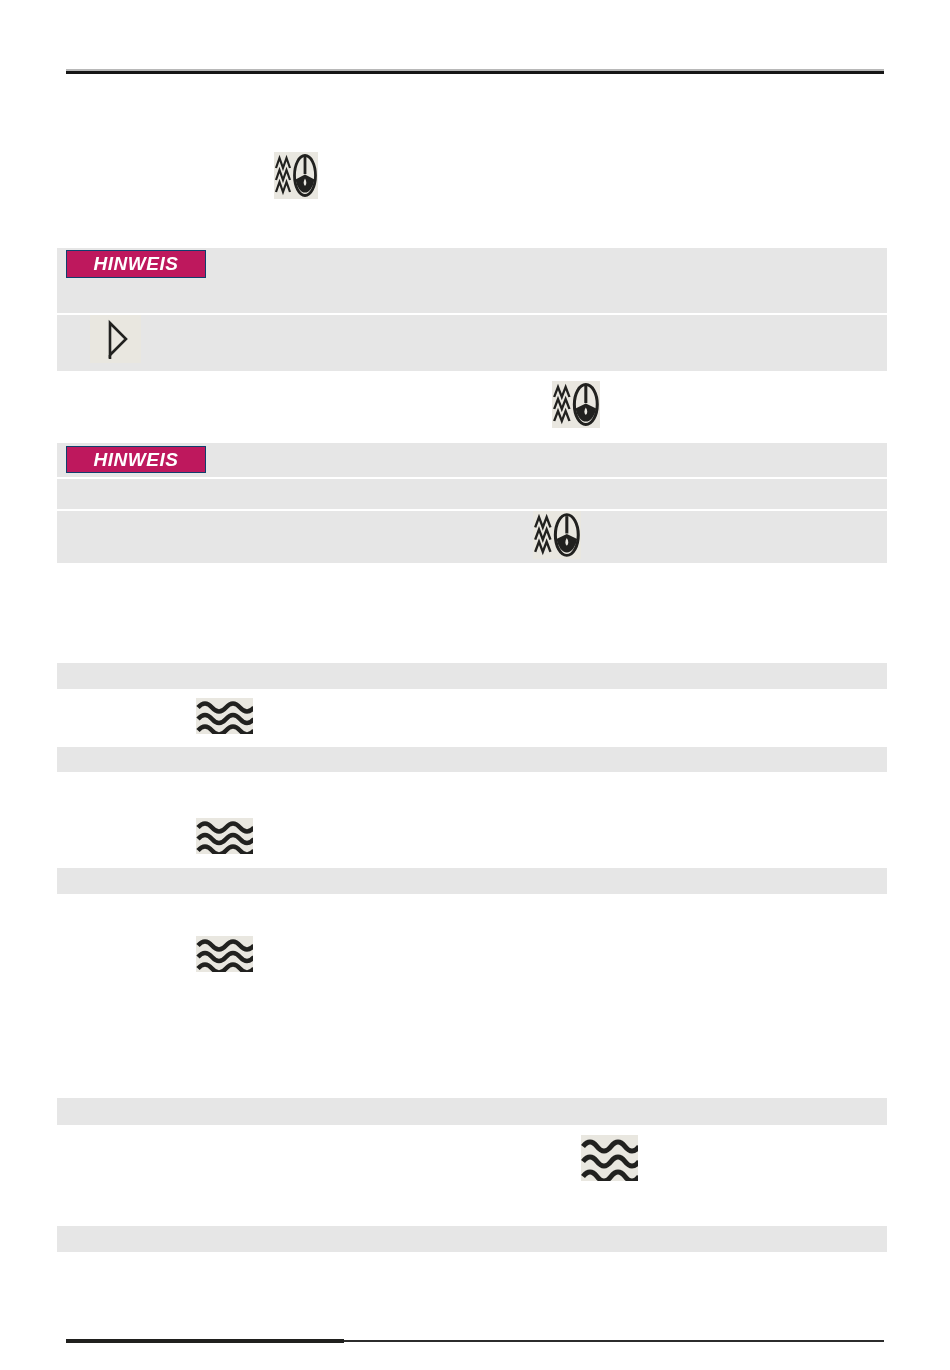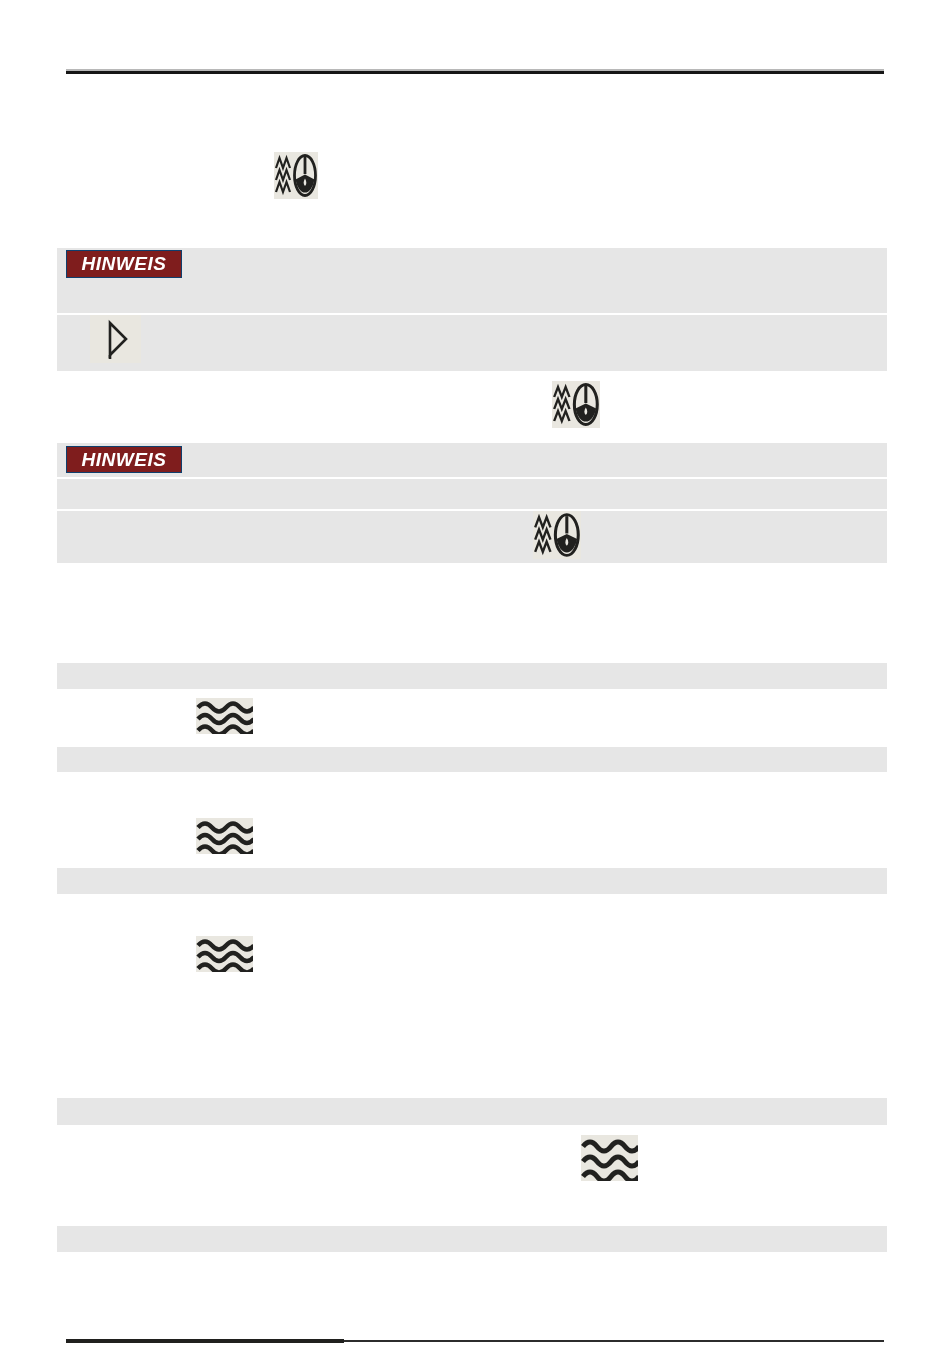--- a/index.html
+++ b/index.html
@@ -12,22 +12,22 @@
   }
   .rule{position:absolute;background:#1a1a1a;}
   .rule-top{left:66px;top:71px;width:818px;height:3px;background:#161616;box-shadow:0 -2px 0 #b8b8b8;}
   .rule-bottom-left{left:66px;top:1339px;width:278px;height:4px;background:#20201e;}
   .rule-bottom-right{left:344px;top:1340px;width:540px;height:2px;background:#2c2c2c;}
   .grayblock{position:absolute;left:57px;width:830px;display:flex;flex-direction:column;gap:2px;}
   .grayrow{background:#e6e6e6;width:100%;position:relative;}
   .bar{position:absolute;left:57px;width:830px;background:#e6e6e6;}
   .badge{
     position:absolute;left:9px;
-    width:116px;
-    background:#7f1d1d;
+    width:140px;
+    background:#be185d;
     border:1px solid #0f3f6d;
     color:#ffffff;
     font-style:italic;font-weight:bold;font-size:19px;
     letter-spacing:.5px;
     display:flex;align-items:center;justify-content:center;
     box-sizing:border-box;
   }
   svg.icon{position:absolute;background:#e9e7e0;}
 </style>
 </head>

